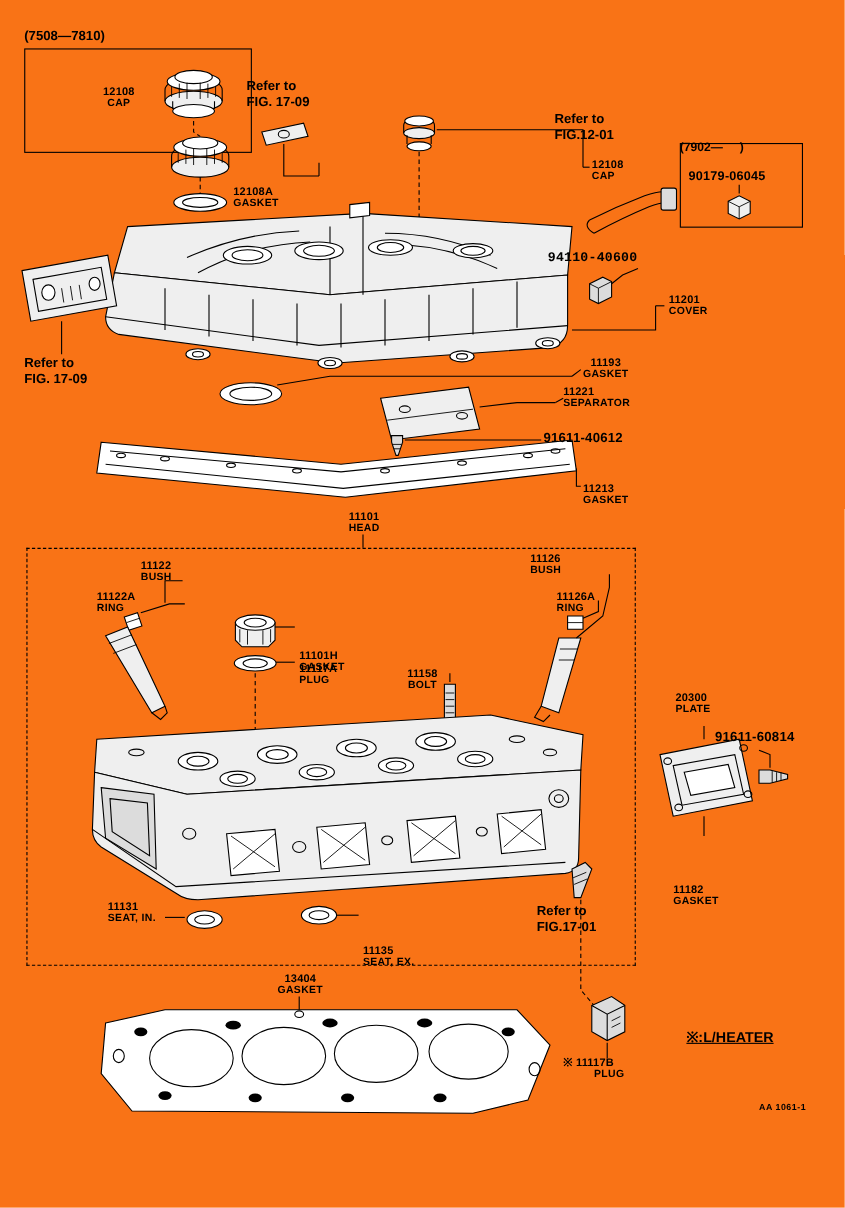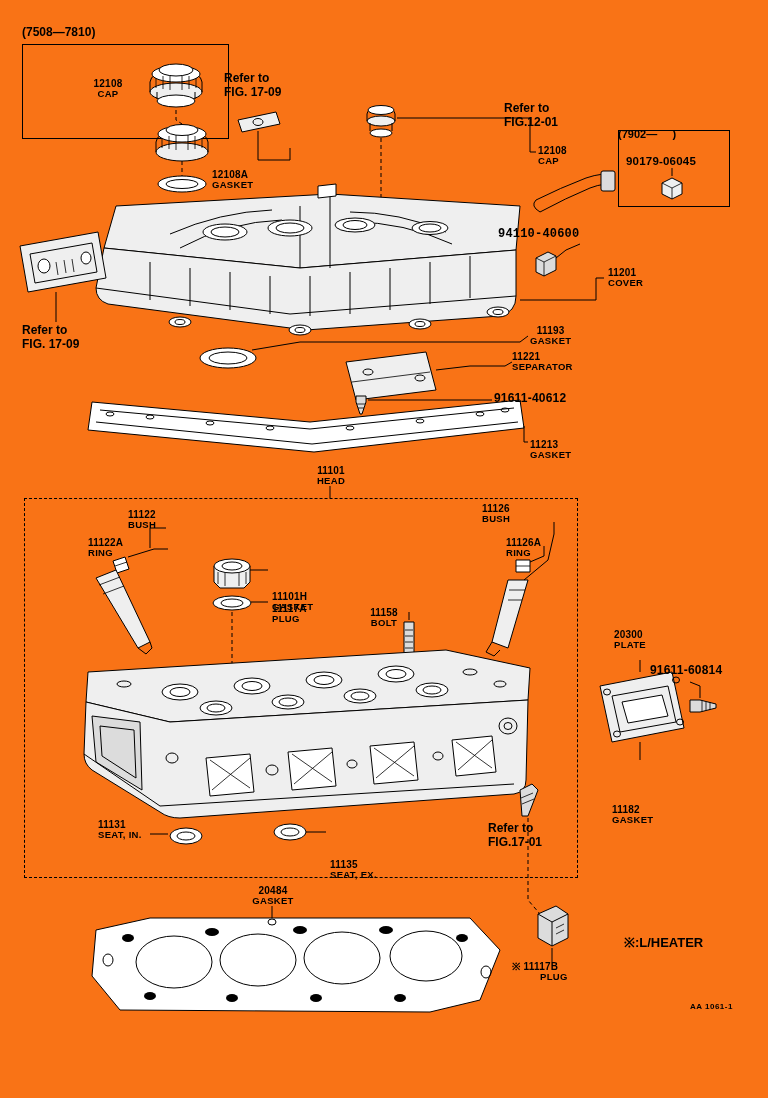--- a/index.html
+++ b/index.html
@@ -516,26 +516,26 @@
 
   <div class="lbl l" style="left:330px; top:820px;margin-top:40px;">
     <span class="num">11135</span>
     <span class="sub">SEAT, EX.</span>
   </div>
 
   <div class="note" style="left:488px; top:822px;"><span>Refer to</span>
 <span>FIG.17-01</span></div>
 
   <div class="lbl c" style="left:238px; top:886px; width:70px;">
-    <span class="num">20484</span>
+    <span class="num">13404</span>
     <span class="sub">GASKET</span>
   </div>
 
   <div class="lbl l" style="left:512px; top:962px;">
     <span class="num">※ 11117B</span>
     <span class="sub" style="padding-left:28px;">PLUG</span>
   </div>
 
-  <div class="note" style="left:624px; top:936px; font-size:13px;">※:L/HEATER</div>
+  <div class="note" style="left:624px; top:936px; font-size:13px;text-decoration:underline;">※:L/HEATER</div>
 
   <div class="tiny" style="left:690px; top:1002px;">AA 1061-1</div>
 
 </div>
 
 </body></html>

